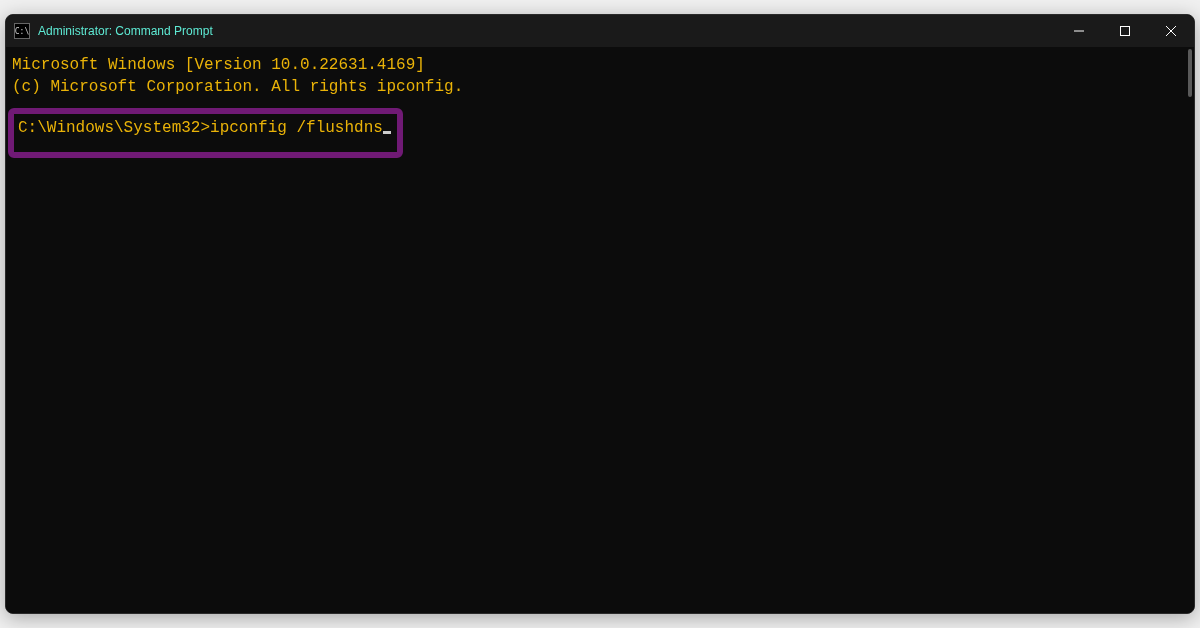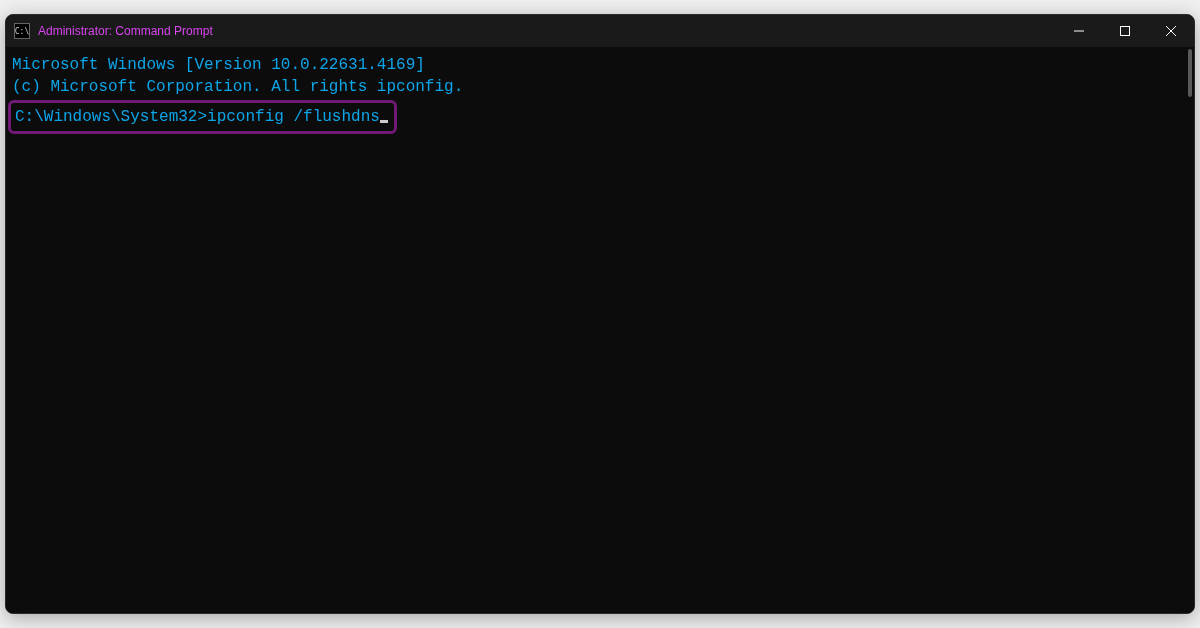--- a/index.html
+++ b/index.html
@@ -42,53 +42,53 @@
       height: 16px;
       display: inline-flex;
       align-items: center;
       justify-content: center;
       background: #000;
       border: 1px solid #666;
       font-size: 8px;
       font-family: monospace;
       color: #ccc;
     }
-    .titlebar-title { color: #d946ef; font-size: 12px; }
+    .titlebar-title { color: #5eead4; font-size: 12px; }
     .window-controls { display: flex; height: 100%; }
     .win-btn {
       width: 46px;
       height: 32px;
       display: flex;
       align-items: center;
       justify-content: center;
       color: #ffffff;
       cursor: pointer;
     }
     .win-btn svg { stroke: #ffffff; stroke-width: 1; fill: none; }
     .terminal-body {
       padding: 8px 6px;
       font-family: Consolas, "Courier New", monospace;
       font-size: 16px;
       line-height: 1.35;
-      color: #0ea5e9;
+      color: #eab308;
       background: #0c0c0c;
       height: calc(100% - 32px);
       position: relative;
     }
     .term-line { white-space: pre; }
     .prompt-row {
       display: inline-block;
       white-space: pre;
     }
     .highlight-box {
-      border: 3px solid #701a75;
+      border: 6px solid #701a75;
       border-radius: 6px;
-      padding: 4px 6px 2px 4px;
+      padding: 4px 6px 12px 4px;
       display: inline-block;
-      margin-top: 2px;
+      margin-top: 10px;
       margin-left: -4px;
     }
     .cursor {
       display: inline-block;
       width: 8px;
       height: 3px;
       background: #cccccc;
       vertical-align: baseline;
       margin-left: 0;
       position: relative;

